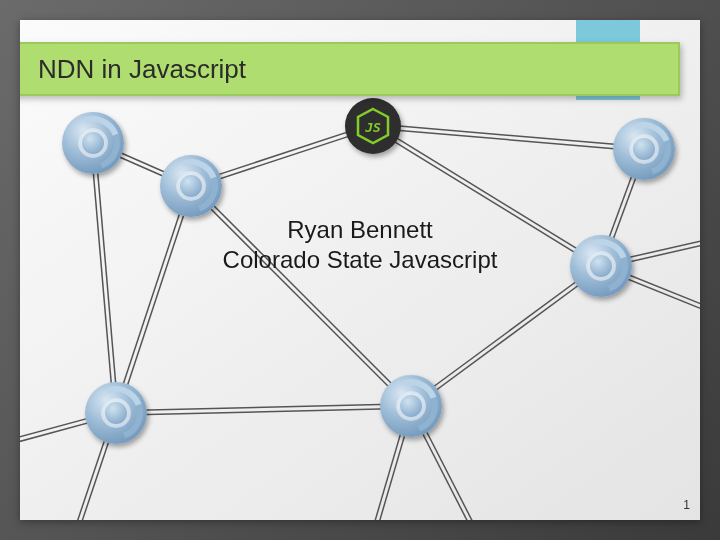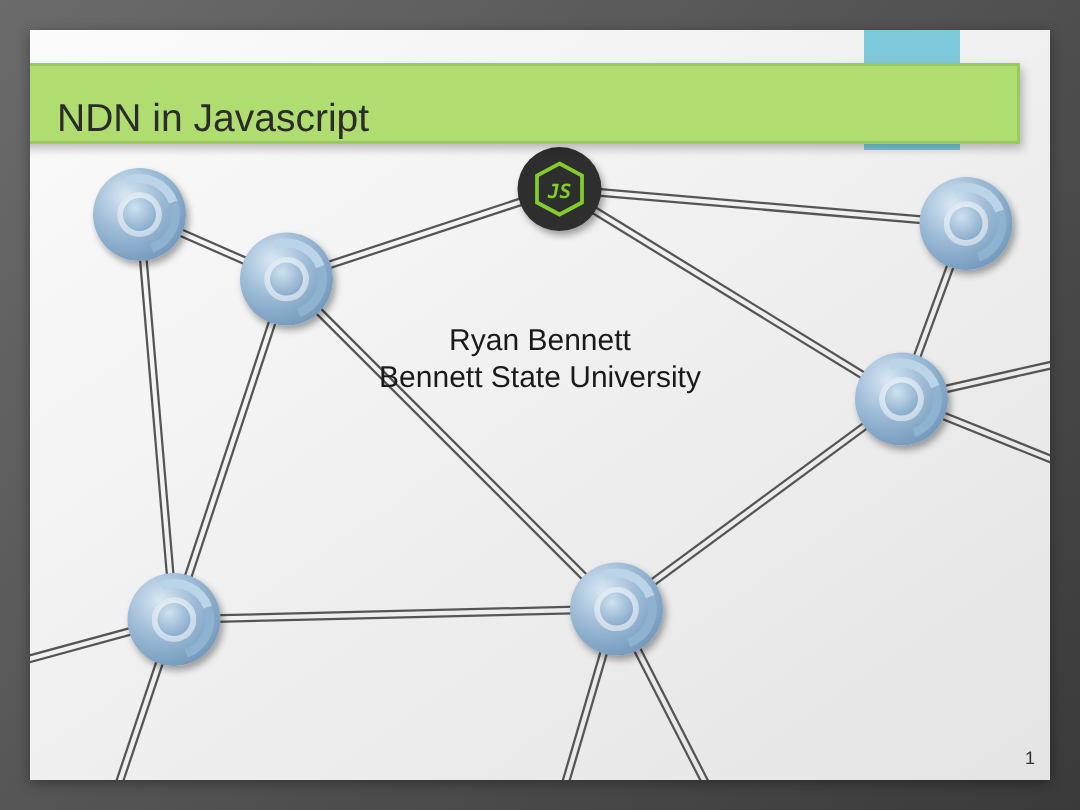--- a/index.html
+++ b/index.html
@@ -1,22 +1,22 @@
 <!DOCTYPE html>
 <html><head>
 <meta charset="utf-8">
 <style>
   html,body{margin:0;padding:0;width:720px;height:540px;overflow:hidden;font-family:"Helvetica Neue",Arial,sans-serif}
   .frame{position:absolute;inset:0;background:linear-gradient(135deg,#6b6b6b 0%,#3a3a3a 100%)}
   .slide{position:absolute;left:20px;top:20px;right:20px;bottom:20px;background:linear-gradient(145deg,#fbfbfb 0%,#e4e4e4 100%);box-shadow:0 2px 8px rgba(0,0,0,.35);overflow:hidden}
   .ribbon-tab{position:absolute;top:0;right:60px;width:64px;height:80px;background:#7ec8db}
-  .title-bar{position:absolute;left:-20px;top:22px;width:640px;height:50px;background:#b0dd6f;border:2px solid #9cc95c;box-shadow:2px 3px 6px rgba(0,0,0,.25);display:flex;align-items:flex-end;padding-left:36px}
+  .title-bar{position:absolute;left:-20px;top:22px;width:640px;height:50px;background:#b0dd6f;border:2px solid #9cc95c;box-shadow:2px 3px 6px rgba(0,0,0,.25);display:flex;align-items:center;padding-left:36px}
   .title-bar span{font-size:26px;color:#2b2b2b;font-weight:400}
   .canvas{position:absolute;inset:0}
-  .author{position:absolute;left:0;right:0;top:195px;text-align:center;font-size:20px;color:#1a1a1a;line-height:1.25}
+  .author{position:absolute;left:0;right:0;top:195px;text-align:center;font-size:24px;color:#1a1a1a;line-height:1.25}
   .page-num{position:absolute;right:10px;bottom:8px;font-size:12px;color:#333}
 
   
   .node{position:absolute;width:62px;height:62px;border-radius:50%;box-shadow:2px 3px 5px rgba(0,0,0,.35)}
   .chromium{background:radial-gradient(circle at 35% 30%,#d9e7f3 0%,#9cbbd6 40%,#5d86ae 100%)}
   .chromium .inner{position:absolute;left:50%;top:50%;width:30px;height:30px;margin:-15px 0 0 -15px;border-radius:50%;background:radial-gradient(circle at 40% 35%,#cfe2f0,#5b88b4);box-shadow:inset 0 0 0 4px rgba(255,255,255,.6)}
   .chromium .arc{position:absolute;inset:4px;border-radius:50%;border:6px solid transparent;border-top-color:#bcd4e8;border-right-color:#8fb2d0;transform:rotate(25deg)}
   .nodejs{width:56px;height:56px;background:#2e2e2e;display:flex;align-items:center;justify-content:center}
   .nodejs svg{width:40px;height:40px}
 
@@ -99,18 +99,18 @@
           <div class="inner"></div>
         </div>
       </div>
 
     <div class="title-bar">
       <span>NDN in Javascript</span>
     </div>
 
     <div class="author">
       <div>Ryan Bennett</div>
-      <div>Bennett State University</div>
+      <div>Colorado State Javascript</div>
     </div>
 
     <div class="page-num">1</div>
   </div>
 </div>
 
 </body></html>

